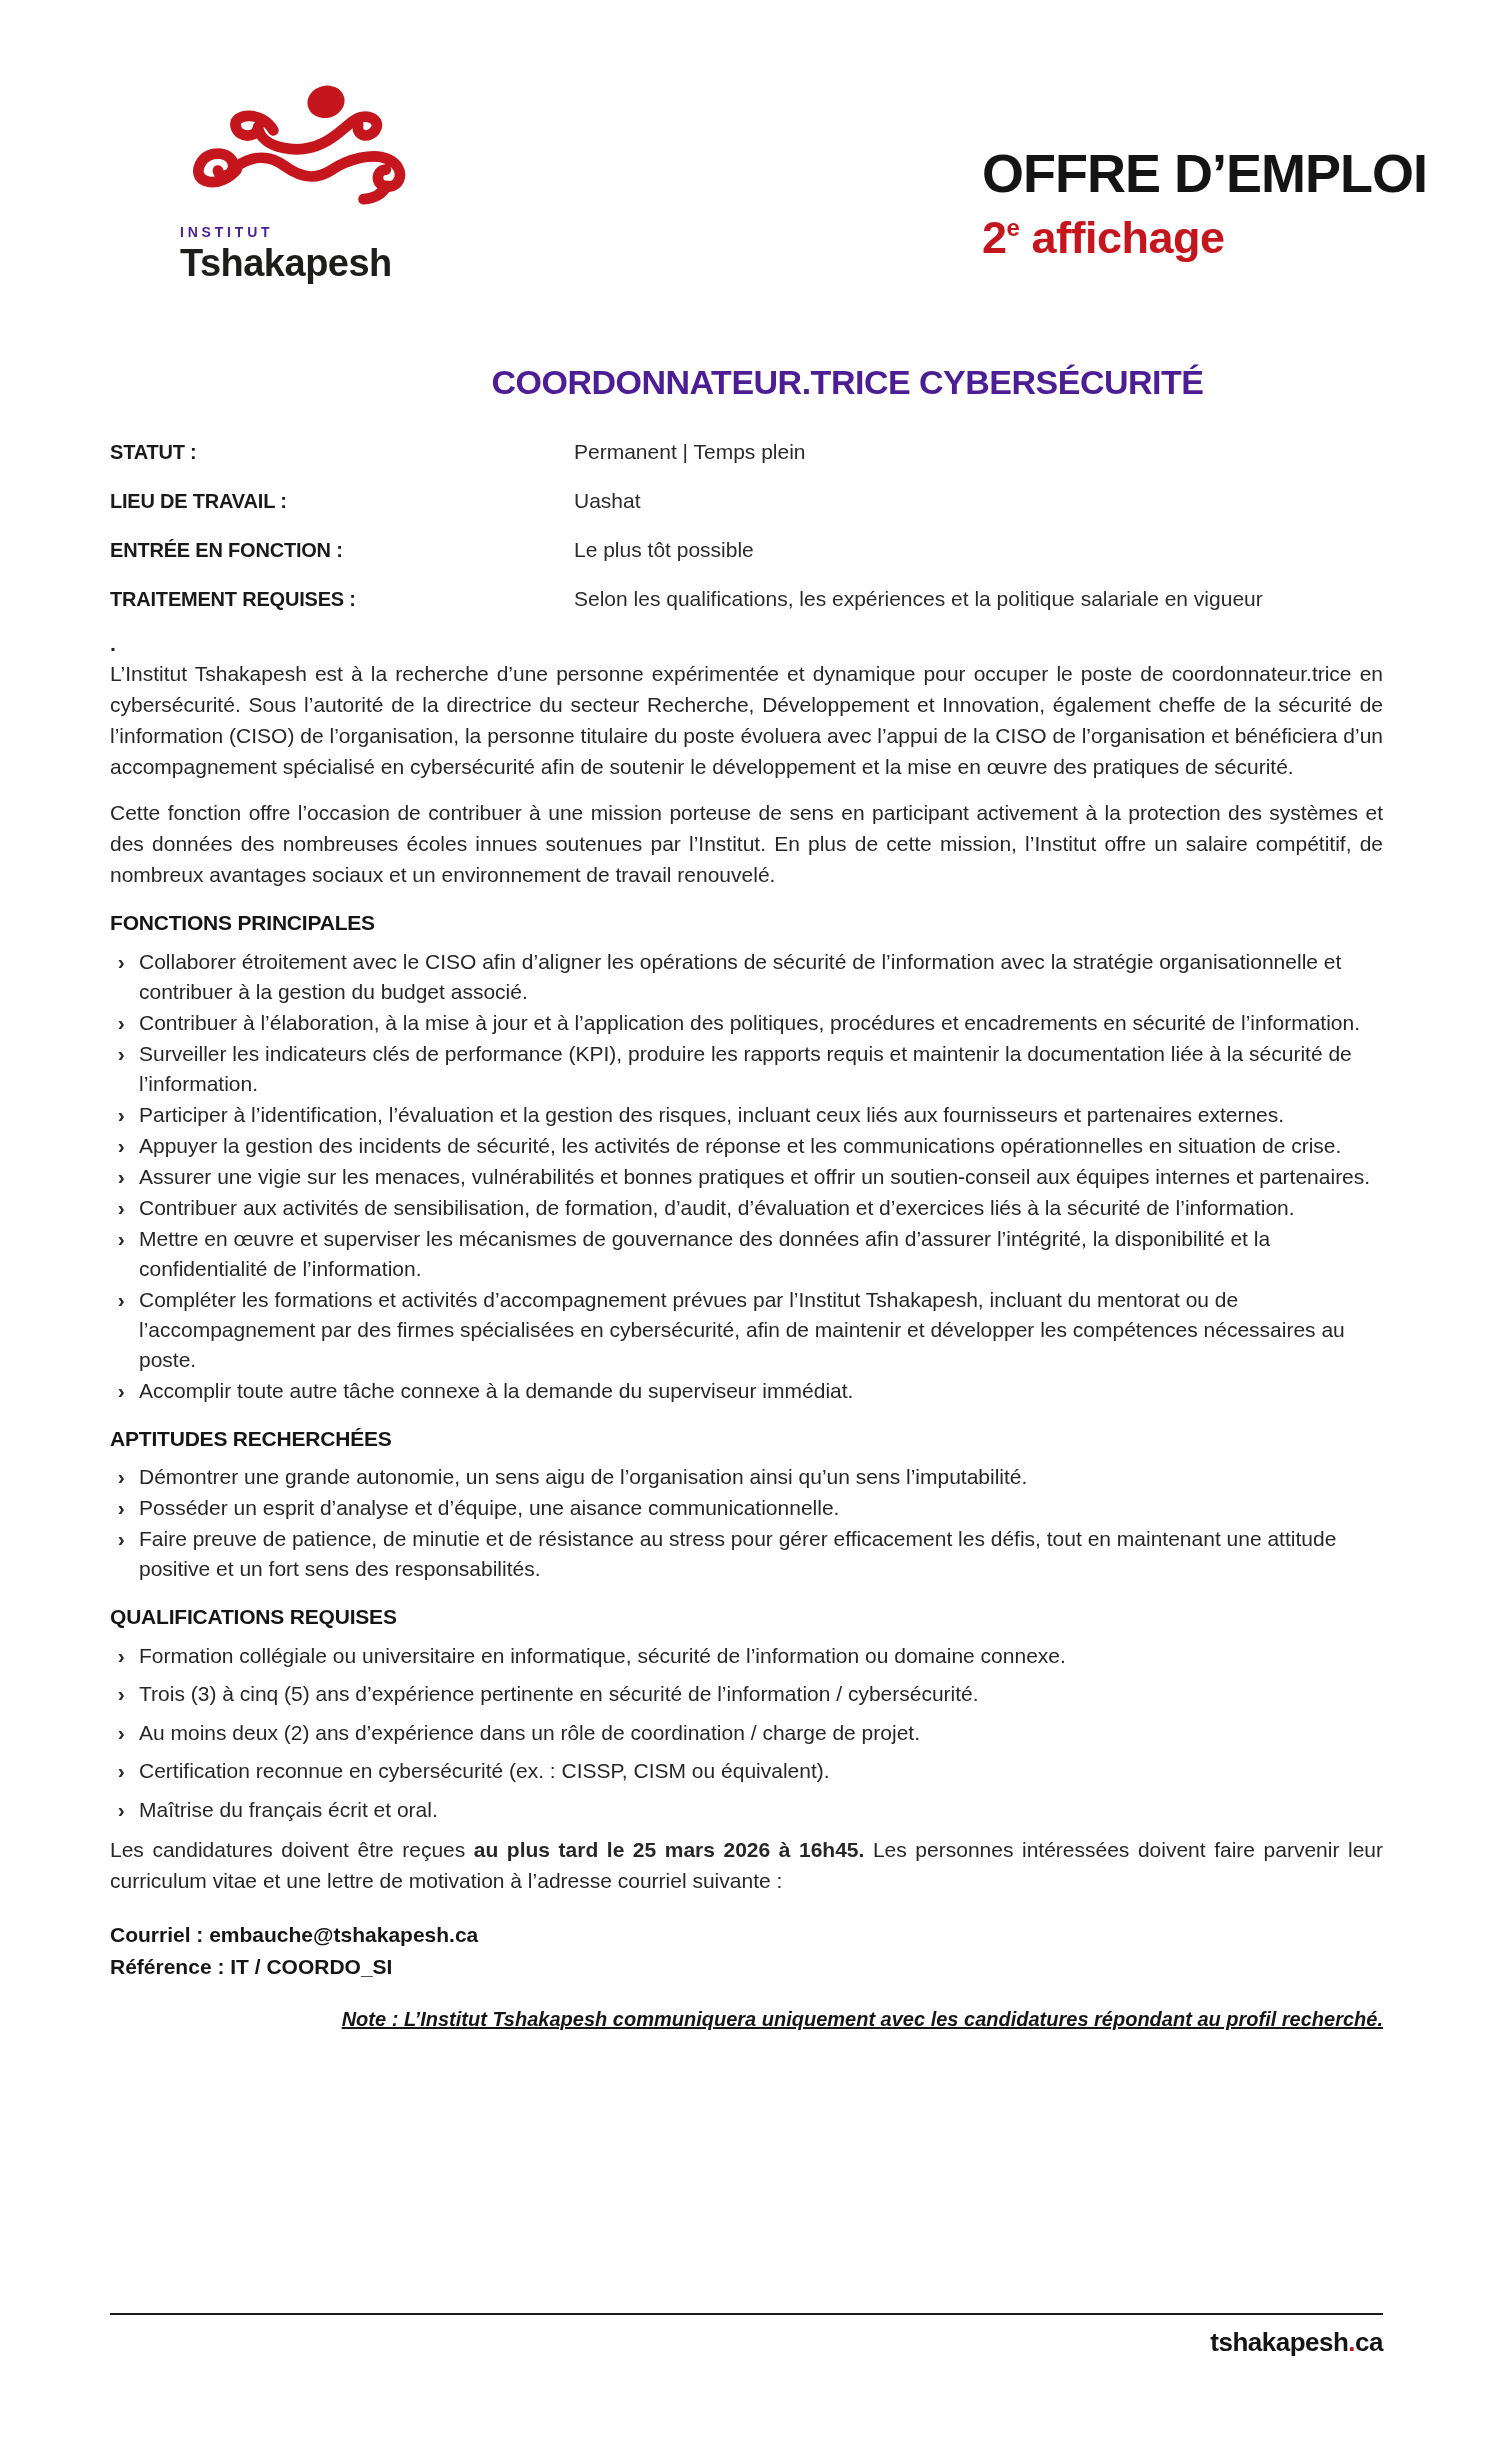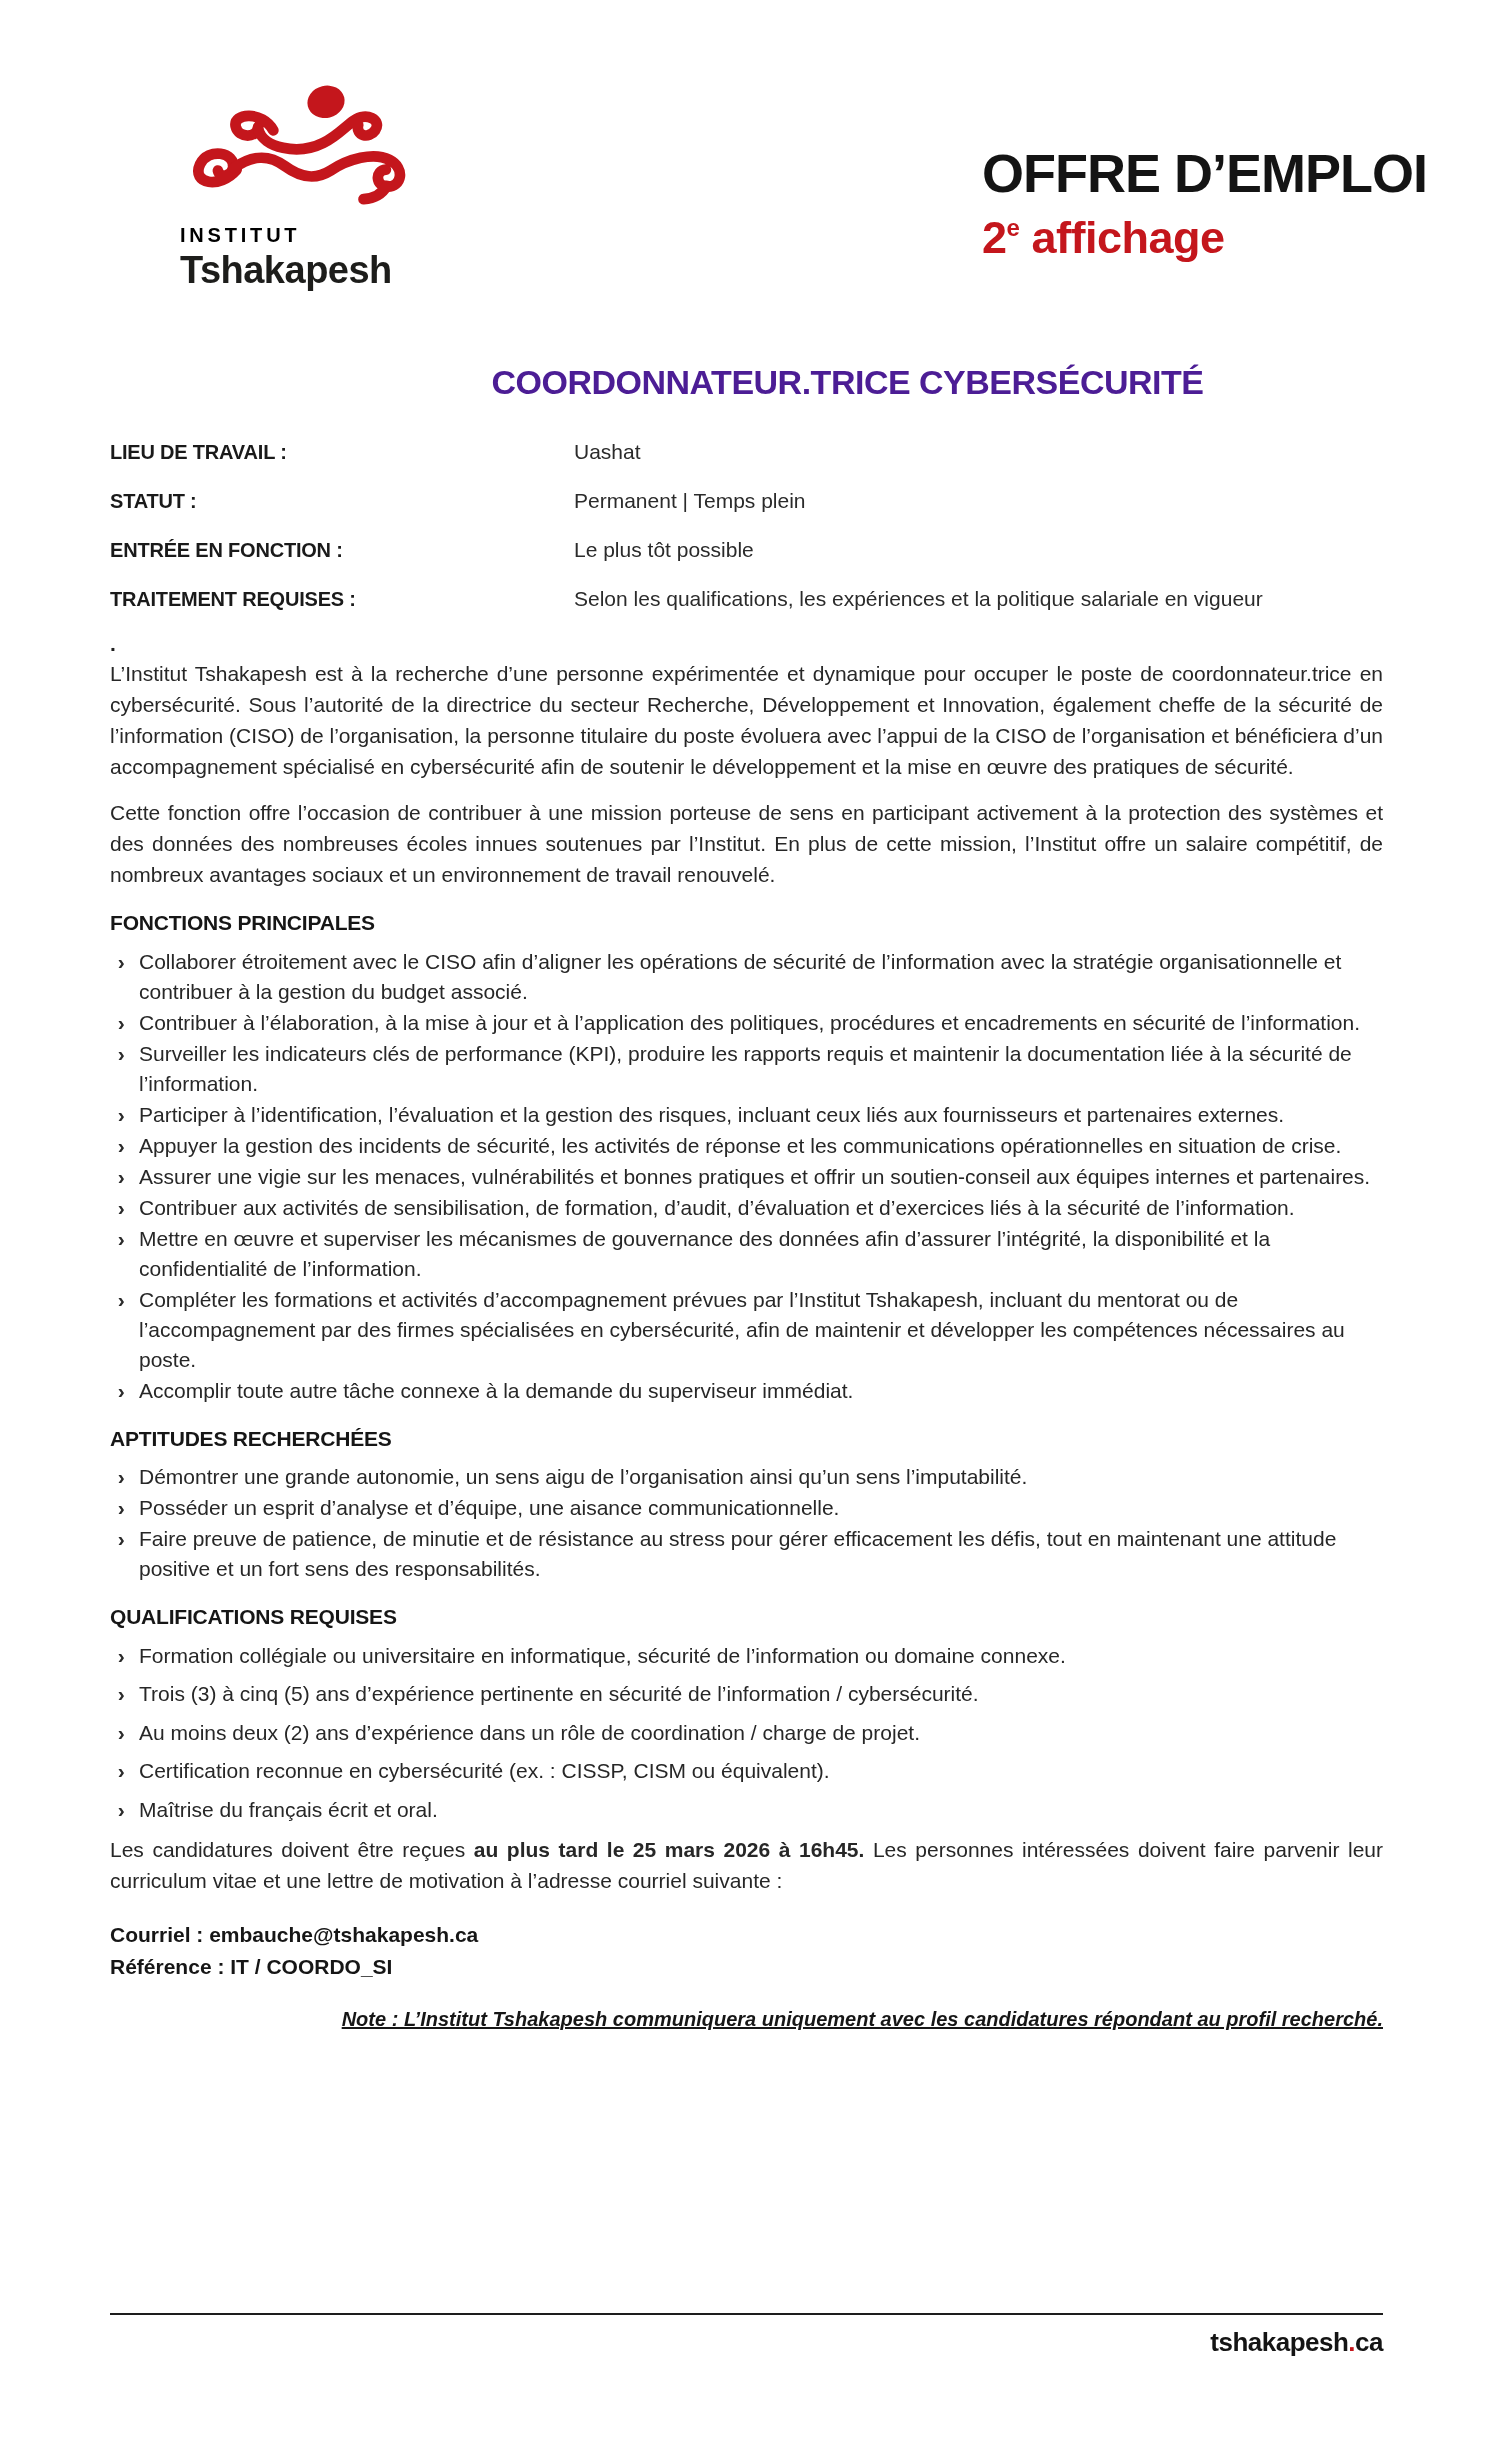--- a/index.html
+++ b/index.html
@@ -8,21 +8,21 @@
     font-family:"Liberation Sans","DejaVu Sans",sans-serif;
     color:#1f1f1f;
   }
   .page{position:relative;width:1383px;margin:0 auto;padding:0 0;left:0;}
   .content{padding:0 55px;}
 
   
   header{position:relative;height:355px;}
   .logo-block{position:absolute;left:125px;top:75px;width:288px;}
   .logo-svg{display:block;width:242px;height:134px;}
-  .logo-institut{margin-top:15.4px;font-size:20px;font-weight:600;letter-spacing:3.8px;color:#000000;}
+  .logo-institut{margin-top:15.4px;font-size:14px;font-weight:600;letter-spacing:3.8px;color:#4c1d95;}
   .logo-name{font-size:38px;font-weight:700;color:#1d1d1b;letter-spacing:-0.5px;margin-top:1.9px;}
   .masthead{position:absolute;left:927px;top:146px;}
   .offre-title{font-size:54px;font-weight:800;letter-spacing:-1px;color:#141414;line-height:1;}
   .affichage-line{margin-top:15.4px;font-size:45px;font-weight:800;color:#c4161c;line-height:1;letter-spacing:-0.5px;}
   .affichage-line sup{font-size:24px;vertical-align:17.3px;font-weight:700;}
 
   
   .job-title{
     margin:7.7px 0 0 0;text-align:center;transform:translateX(101px);
     font-size:34px;font-weight:800;letter-spacing:-0.5px;color:#4c1d95;
@@ -92,26 +92,26 @@
       <div class="affichage-line"><span>2</span><sup>e</sup><span> affichage</span></div>
     </div>
   </header>
 
   <div class="content">
 
     <h2 class="job-title">COORDONNATEUR.TRICE CYBERSÉCURITÉ</h2>
 
     <div class="fields">
       <div class="field-row">
+        <div class="field-label">STATUT :</div>
+        <div class="field-value">Permanent | Temps plein</div>
+      </div>
+      <div class="field-row">
         <div class="field-label">LIEU DE TRAVAIL :</div>
         <div class="field-value">Uashat</div>
-      </div>
-      <div class="field-row">
-        <div class="field-label">STATUT :</div>
-        <div class="field-value">Permanent | Temps plein</div>
       </div>
       <div class="field-row">
         <div class="field-label">ENTRÉE EN FONCTION :</div>
         <div class="field-value">Le plus tôt possible</div>
       </div>
       <div class="field-row">
         <div class="field-label">TRAITEMENT REQUISES :</div>
         <div class="field-value">Selon les qualifications, les expériences et la politique salariale en vigueur</div>
       </div>
     </div>

